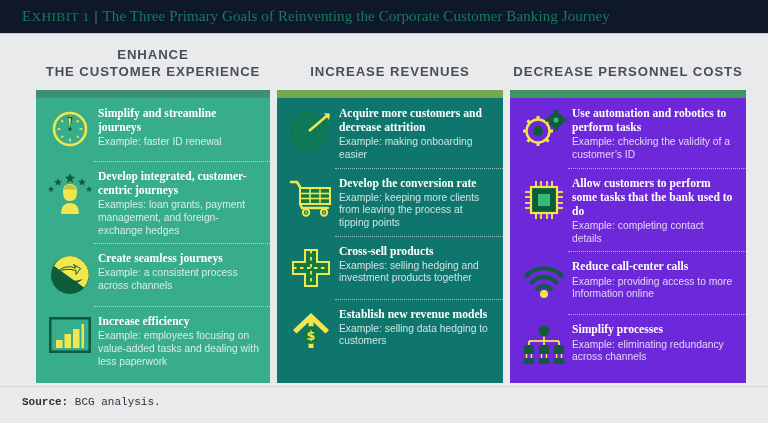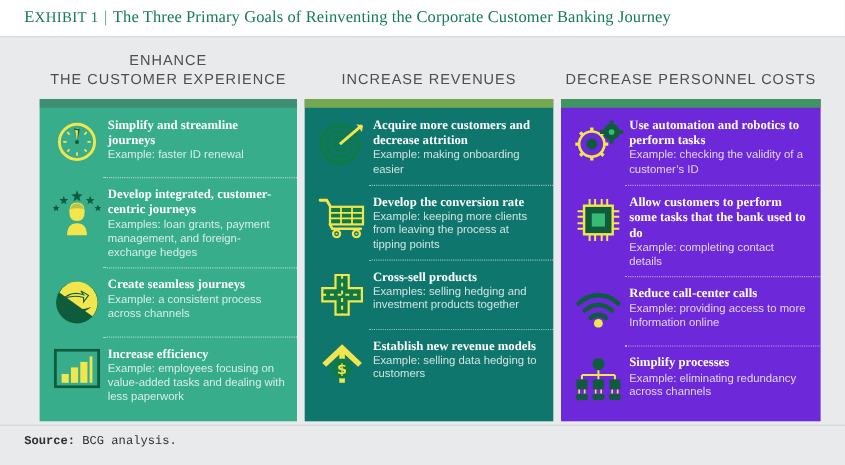--- a/index.html
+++ b/index.html
@@ -10,39 +10,39 @@
     overflow:hidden;
     position:relative;
   }
   
   .title-bar{
     position:absolute;left:0;top:0;width:768px;height:34px;
     box-sizing:border-box;
     padding:0 0 0 22px;
     display:flex;align-items:center;
     border-bottom:1px solid #c9cbcd;
-    background:#ffffff;
+    background:#0f172a;
   }
   .title-text{
     color:#177a5e;
     font-size:15px;
     letter-spacing:.1px;
     white-space:nowrap;
     font-family:"Liberation Serif", serif;
   }
   .exhibit-label{
     font-size:13.5px;
     letter-spacing:.3px;
   }
   .exhibit-label .cap{font-size:15px;}
   .title-sep{padding:0 5px;color:#4f9f86;}
 
   
   .headers{
-    position:absolute;top:44px;left:0;width:724px;height:44px;
+    position:absolute;top:44px;left:0;width:724px;height:44px;font-weight:bold;
   }
   .col-head{
     position:absolute;
     text-align:center;
     color:#4a4f54;
     font-size:13.2px;
     letter-spacing:.9px;
     line-height:17px;
     font-family:"Liberation Sans", sans-serif;
   }

